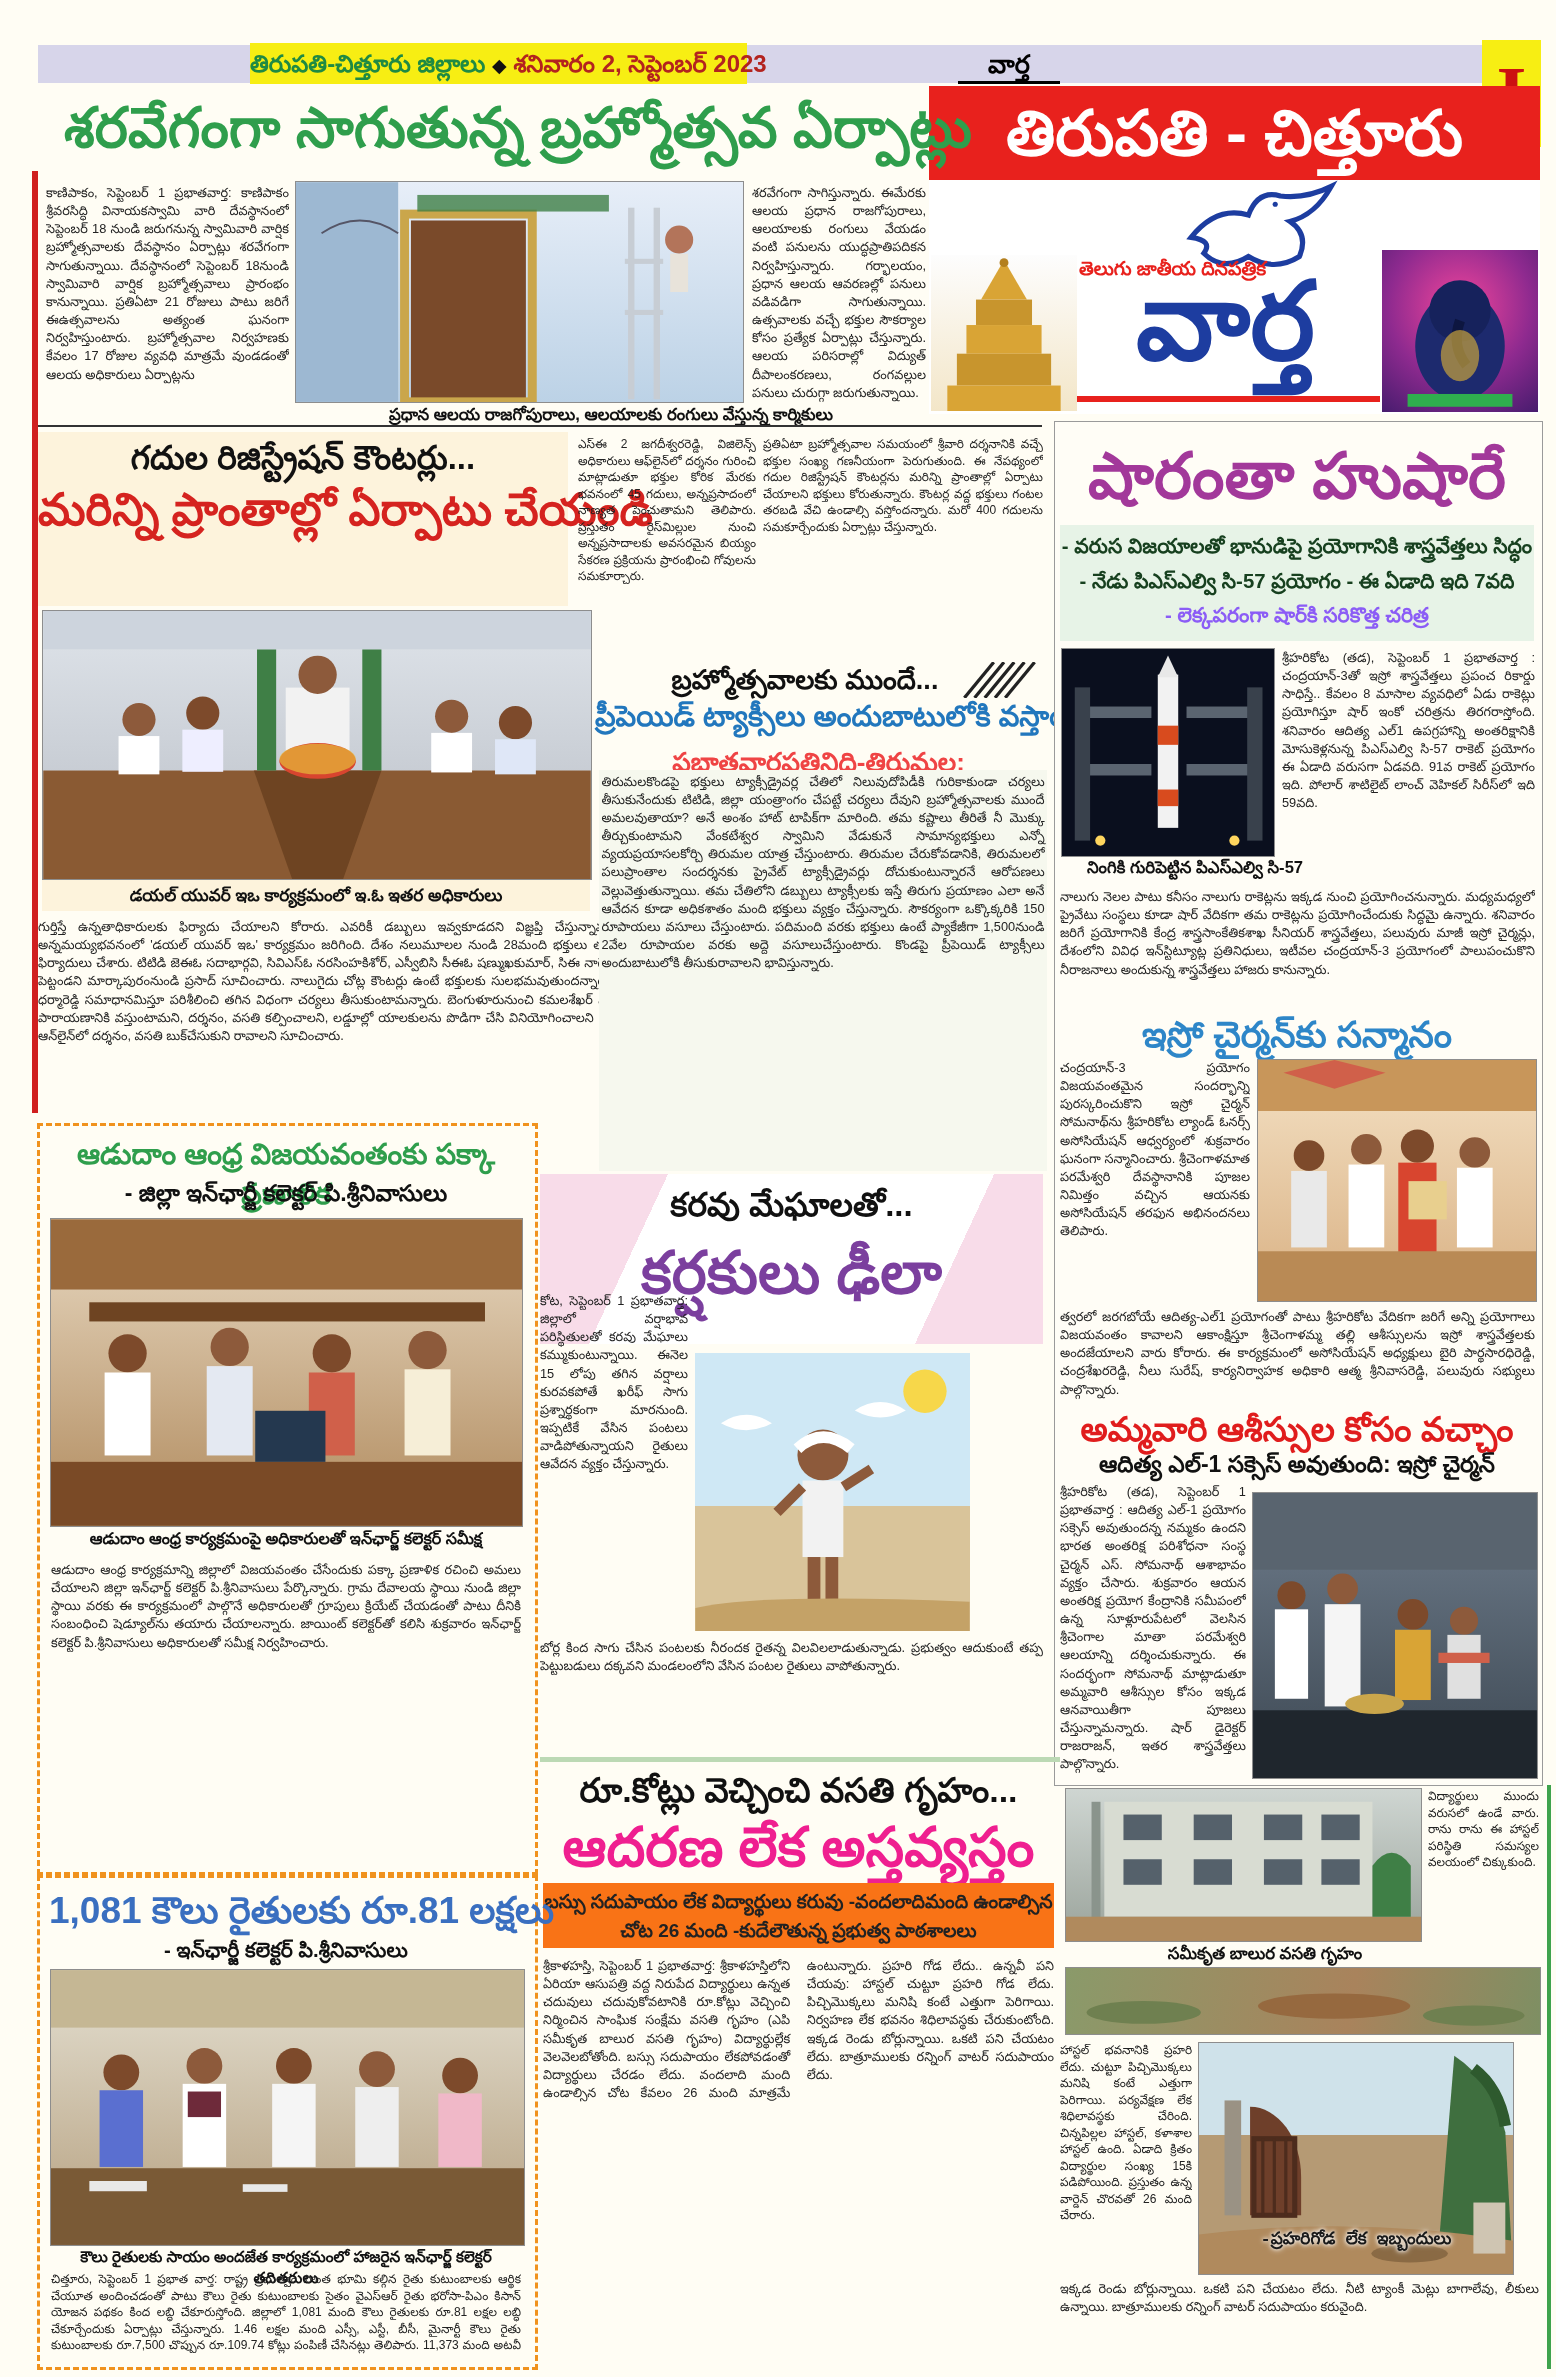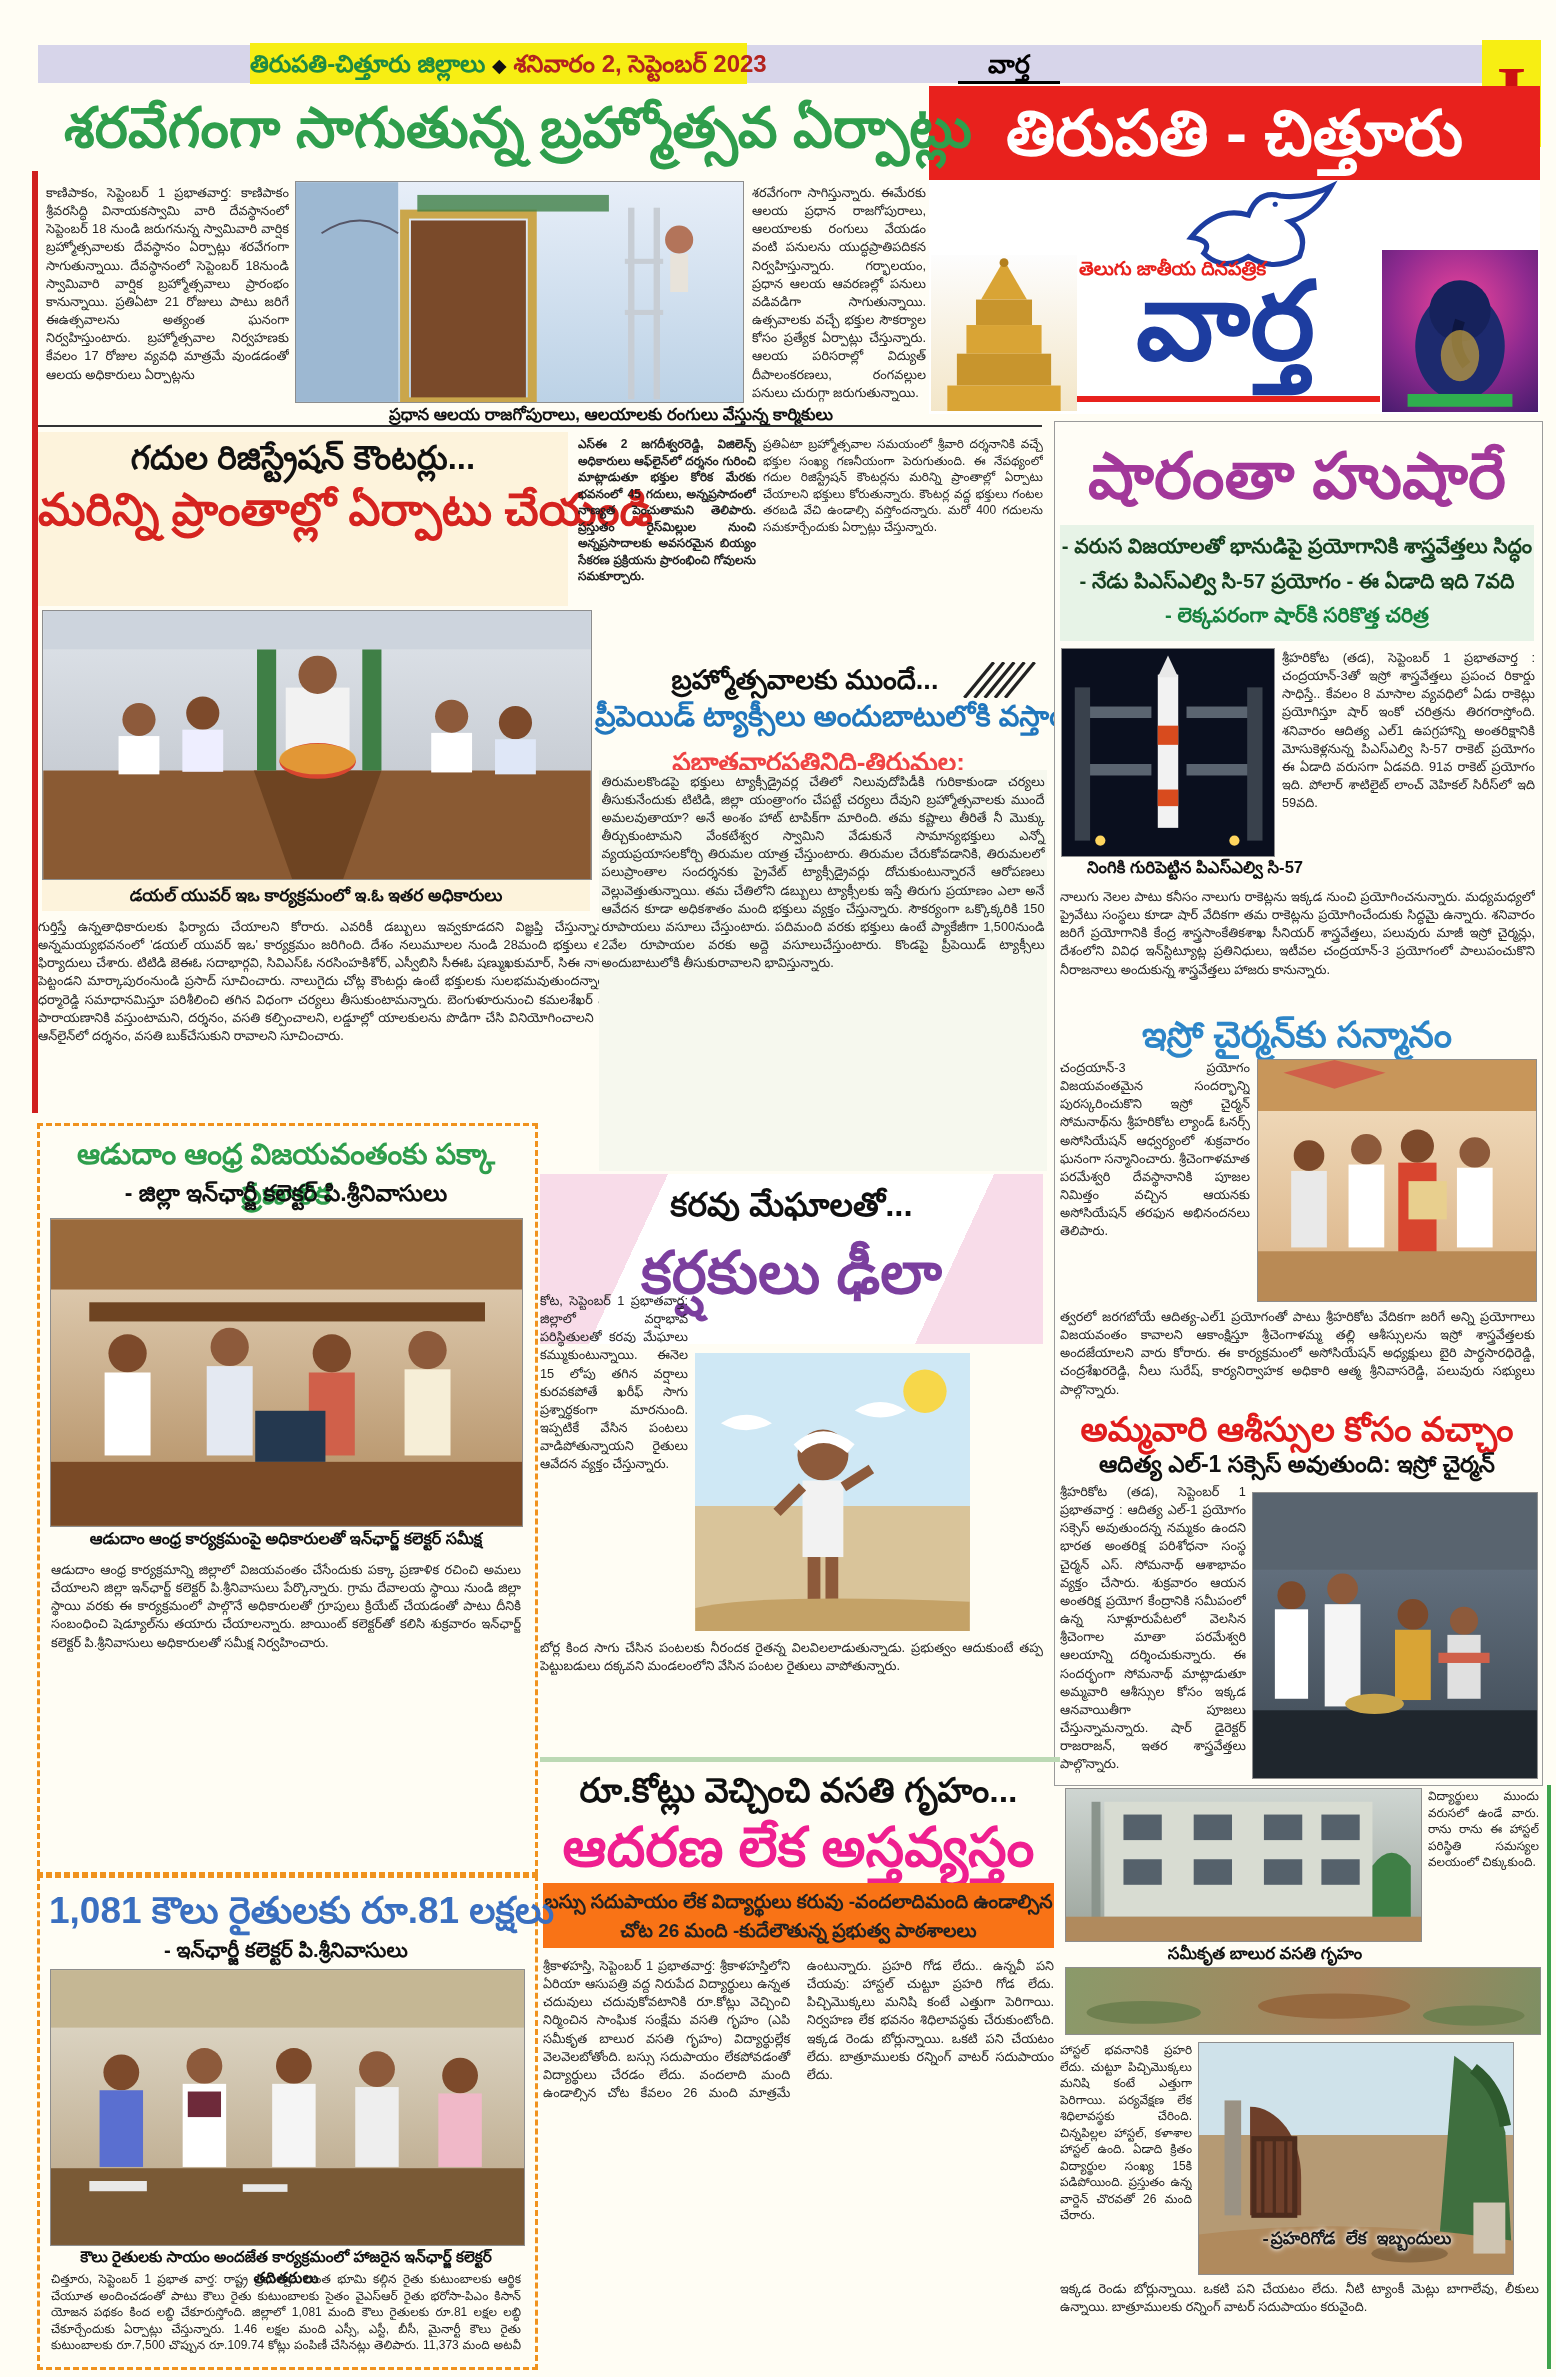--- a/index.html
+++ b/index.html
@@ -89,21 +89,21 @@
     </svg>
   </div>
   <div class="abs bd" style="left:752px;top:184px;width:174px;height:238px;overflow:hidden;">శరవేగంగా సాగిస్తున్నారు. ఈమేరకు ఆలయ ప్రధాన రాజగోపురాలు, ఆలయాలకు రంగులు వేయడం వంటి పనులను యుద్ధప్రాతిపదికన నిర్వహిస్తున్నారు. గర్భాలయం, ప్రధాన ఆలయ ఆవరణల్లో పనులు వడివడిగా సాగుతున్నాయి. ఉత్సవాలకు వచ్చే భక్తుల సౌకర్యాల కోసం ప్రత్యేక ఏర్పాట్లు చేస్తున్నారు. ఆలయ పరిసరాల్లో విద్యుత్ దీపాలంకరణలు, రంగవల్లుల పనులు చురుగ్గా జరుగుతున్నాయి.</div>
   <div class="abs cap ctr" style="left:295px;top:405px;width:632px;">ప్రధాన ఆలయ రాజగోపురాలు, ఆలయాలకు రంగులు వేస్తున్న కార్మికులు</div>
 
   <div class="abs rule" style="left:38px;top:425px;width:1004px;height:1.9px;"></div>
 
   <div class="abs cream" style="left:38px;top:432px;width:530px;height:174px;"></div>
   <div class="abs ctr hl" style="left:38px;top:439px;width:530px;font-size:33px;color:#111;">గదుల రిజిస్ట్రేషన్ కౌంటర్లు...</div>
   <div class="abs ctr hl" style="left:38px;top:484px;width:530px;font-size:45px;color:#d5231f;white-space:nowrap;">మరిన్ని ప్రాంతాల్లో ఏర్పాటు చేయండి</div>
-  <div class="abs bd-sm" style="left:578px;top:436px;width:178px;height:171px;overflow:hidden;font-weight:bold;">ఎస్ఈ 2 జగదీశ్వరరెడ్డి, విజిలెన్స్ అధికారులు ఆఫ్‌లైన్‌లో దర్శనం గురించి మాట్లాడుతూ భక్తుల కోరిక మేరకు భవనంలో 45 గదులు, అన్నప్రసాదంలో నాణ్యత పెంచుతామని తెలిపారు. ప్రస్తుతం రైస్‌మిల్లుల నుంచి అన్నప్రసాదాలకు అవసరమైన బియ్యం సేకరణ ప్రక్రియను ప్రారంభించి గోవులను సమకూర్చారు.</div>
+  <div class="abs bd-sm" style="left:578px;top:436px;width:178px;height:171px;overflow:hidden;">ఎస్ఈ 2 జగదీశ్వరరెడ్డి, విజిలెన్స్ అధికారులు ఆఫ్‌లైన్‌లో దర్శనం గురించి మాట్లాడుతూ భక్తుల కోరిక మేరకు భవనంలో 45 గదులు, అన్నప్రసాదంలో నాణ్యత పెంచుతామని తెలిపారు. ప్రస్తుతం రైస్‌మిల్లుల నుంచి అన్నప్రసాదాలకు అవసరమైన బియ్యం సేకరణ ప్రక్రియను ప్రారంభించి గోవులను సమకూర్చారు.</div>
   <div class="abs bd-sm" style="left:763px;top:436px;width:280px;height:222px;overflow:hidden;">ప్రతిఏటా బ్రహ్మోత్సవాల సమయంలో శ్రీవారి దర్శనానికి వచ్చే భక్తుల సంఖ్య గణనీయంగా పెరుగుతుంది. ఈ నేపథ్యంలో గదుల రిజిస్ట్రేషన్ కౌంటర్లను మరిన్ని ప్రాంతాల్లో ఏర్పాటు చేయాలని భక్తులు కోరుతున్నారు. కౌంటర్ల వద్ద భక్తులు గంటల తరబడి వేచి ఉండాల్సి వస్తోందన్నారు. మరో 400 గదులను సమకూర్చేందుకు ఏర్పాట్లు చేస్తున్నారు.</div>
   <div class="abs ph" style="left:42px;top:610px;width:548px;height:268px;background:linear-gradient(#dfe4ea,#b9bec6);">
     <svg width="548" height="268" viewBox="0 0 858 420">
       <rect x="0" y="250" width="858" height="170" fill="#8a5a33"></rect>
       <polygon points="330,250 530,250 470,420 390,420" fill="#6e4422"></polygon>
       <rect x="380" y="120" width="100" height="130" fill="#f2f2f2"></rect>
       <circle cx="430" cy="100" r="30" fill="#8d5a3b"></circle>
       <ellipse cx="430" cy="235" rx="60" ry="28" fill="#d8452f"></ellipse>
       <ellipse cx="430" cy="232" rx="60" ry="24" fill="#e8c33a" opacity="0.65"></ellipse>
       <rect x="335" y="60" width="30" height="190" fill="#3f7f46"></rect>
@@ -136,21 +136,21 @@
   </svg>
   <div class="abs ctr hl nowrap" style="left:595px;top:700px;width:447px;font-size:29px;color:#2277bd;">ప్రీపెయిడ్ ట్యాక్సీలు అందుబాటులోకి వస్తాయా!?</div>
   <div class="abs ctr hl" style="left:595px;top:741px;width:447px;font-size:26px;color:#ef4444;margin-top:6px;">ప్రభాతవార్తప్రతినిధి-తిరుమల:</div>
   <div class="abs bd" style="left:599px;top:770px;width:443px;height:396px;background:#f6f8ee;padding:2.6px;overflow:hidden;">తిరుమలకొండపై భక్తులు ట్యాక్సీడ్రైవర్ల చేతిలో నిలువుదోపిడీకి గురికాకుండా చర్యలు తీసుకునేందుకు టిటిడి, జిల్లా యంత్రాంగం చేపట్టే చర్యలు దేవుని బ్రహ్మోత్సవాలకు ముందే అమలవుతాయా? అనే అంశం హాట్ టాపిక్‌గా మారింది. తమ కష్టాలు తీరితే నీ మొక్కు తీర్చుకుంటామని వేంకటేశ్వర స్వామిని వేడుకునే సామాన్యభక్తులు ఎన్నో వ్యయప్రయాసలకోర్చి తిరుమల యాత్ర చేస్తుంటారు. తిరుమల చేరుకోవడానికి, తిరుమలలో పలుప్రాంతాల సందర్శనకు ప్రైవేట్ ట్యాక్సీడ్రైవర్లు దోచుకుంటున్నారనే ఆరోపణలు వెల్లువెత్తుతున్నాయి. తమ చేతిలోని డబ్బులు ట్యాక్సీలకు ఇస్తే తిరుగు ప్రయాణం ఎలా అనే ఆవేదన కూడా అధికశాతం మంది భక్తులు వ్యక్తం చేస్తున్నారు. సౌకర్యంగా ఒక్కొక్కరికి 150 రూపాయలు వసూలు చేస్తుంటారు. పదిమంది వరకు భక్తులు ఉంటే ప్యాకేజీగా 1,500నుండి 2వేల రూపాయల వరకు అద్దె వసూలుచేస్తుంటారు. కొండపై ప్రీపెయిడ్ ట్యాక్సీలు అందుబాటులోకి తీసుకురావాలని భావిస్తున్నారు.</div>
 
   <div class="abs" style="left:1054px;top:421px;width:487px;height:1363px;border:1.3px solid #9a9a9a;background:#fffdf6;"></div>
   <div class="abs ctr hl nowrap" style="left:1059px;top:439px;width:476px;font-size:64px;color:#a2389a;">షారంతా హుషారే</div>
   <div class="abs ctr" style="left:1060px;top:525px;width:474px;height:116px;background:#e7f3e7;">
     <div style="font-size:20.4px;font-weight:bold;color:#17401f;margin-top:10.2px;">- వరుస విజయాలతో భానుడిపై ప్రయోగానికి శాస్త్రవేత్తలు సిద్ధం</div>
     <div style="font-size:20.4px;font-weight:bold;color:#17401f;margin-top:6.4px;">- నేడు పిఎస్ఎల్వి సి-57 ప్రయోగం - ఈ ఏడాది ఇది 7వది</div>
-    <div style="font-size:20.4px;font-weight:bold;color:#15803d;margin-top:6.4px;">- లెక్కపరంగా షార్‌కి సరికొత్త చరిత్ర</div>
+    <div style="font-size:20.4px;font-weight:bold;color:#8b5cf6;margin-top:6.4px;">- లెక్కపరంగా షార్‌కి సరికొత్త చరిత్ర</div>
   </div>
   <div class="abs ph" style="left:1061px;top:648px;width:212px;height:207px;background:#0a0f1e;">
     <svg width="212" height="207" viewBox="0 0 332 324">
       <rect x="150" y="40" width="32" height="240" fill="#f2f2f2"></rect>
       <polygon points="166,10 182,44 150,44" fill="#e8e8e8"></polygon>
       <rect x="150" y="120" width="32" height="30" fill="#d84b1e"></rect>
       <rect x="150" y="220" width="32" height="26" fill="#d84b1e"></rect>
       <rect x="30" y="90" width="110" height="18" fill="#5a6470"></rect>
       <rect x="195" y="90" width="110" height="18" fill="#5a6470"></rect>
       <rect x="30" y="180" width="110" height="18" fill="#5a6470"></rect>

